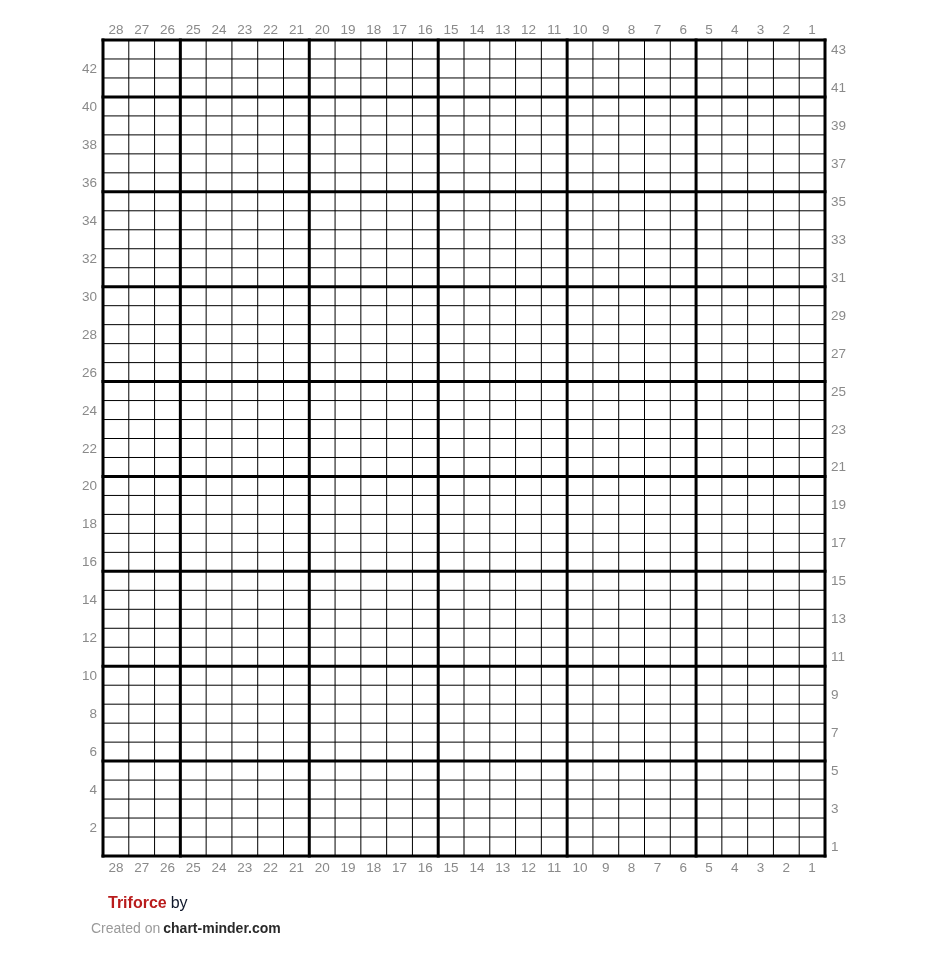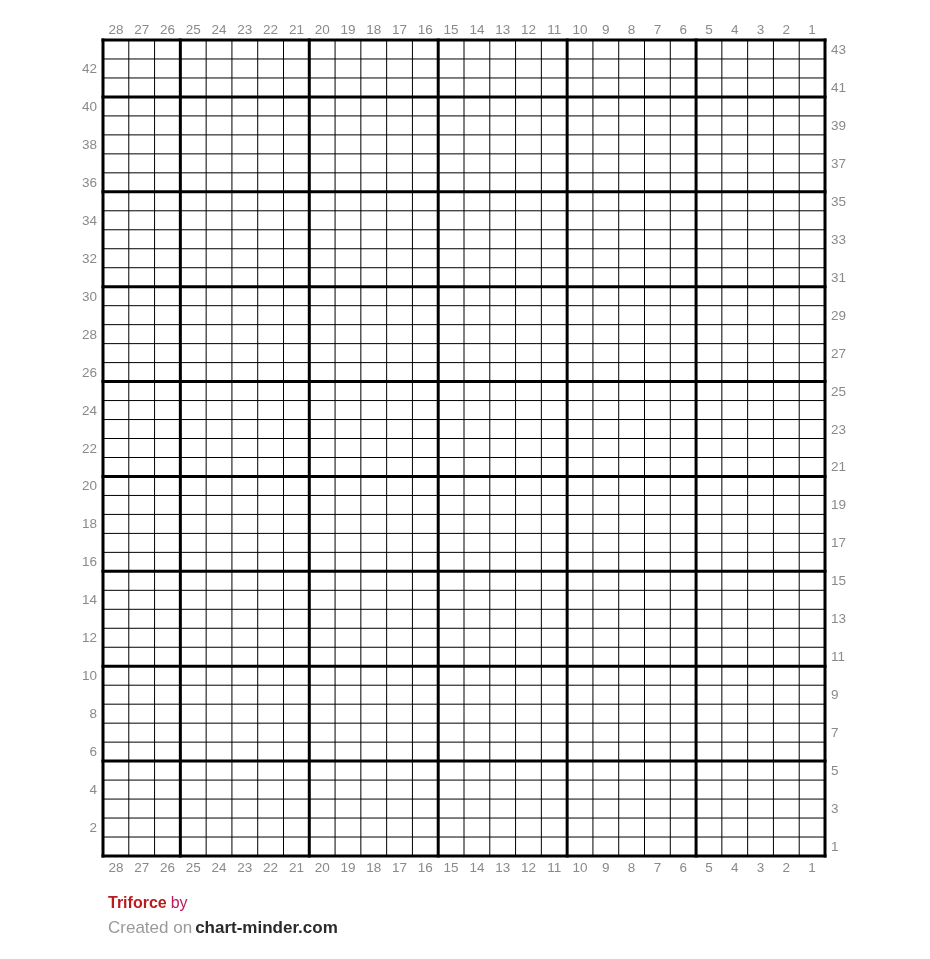--- a/index.html
+++ b/index.html
@@ -27,28 +27,28 @@
     font-size: 16px;
     line-height: 20px;
     white-space: nowrap;
   }
   .title-line .chart-title {
     font-weight: bold;
     color: #b91c1c;
   }
   .title-line .by {
     font-weight: normal;
-    color: #be185d;
+    color: #0f172a;
     margin-left: 4px;
   }
   .credit-line {
     position: absolute;
-    left: 108px;
+    left: 91px;
     top: 920px;
-    font-size: 17px;
+    font-size: 14px;
     line-height: 16px;
     white-space: nowrap;
   }
   .credit-line .prefix {
     color: #9a9a9a;
   }
   .credit-line .site {
     color: #2a2a2a;
     font-weight: bold;
     margin-left: 3px;

